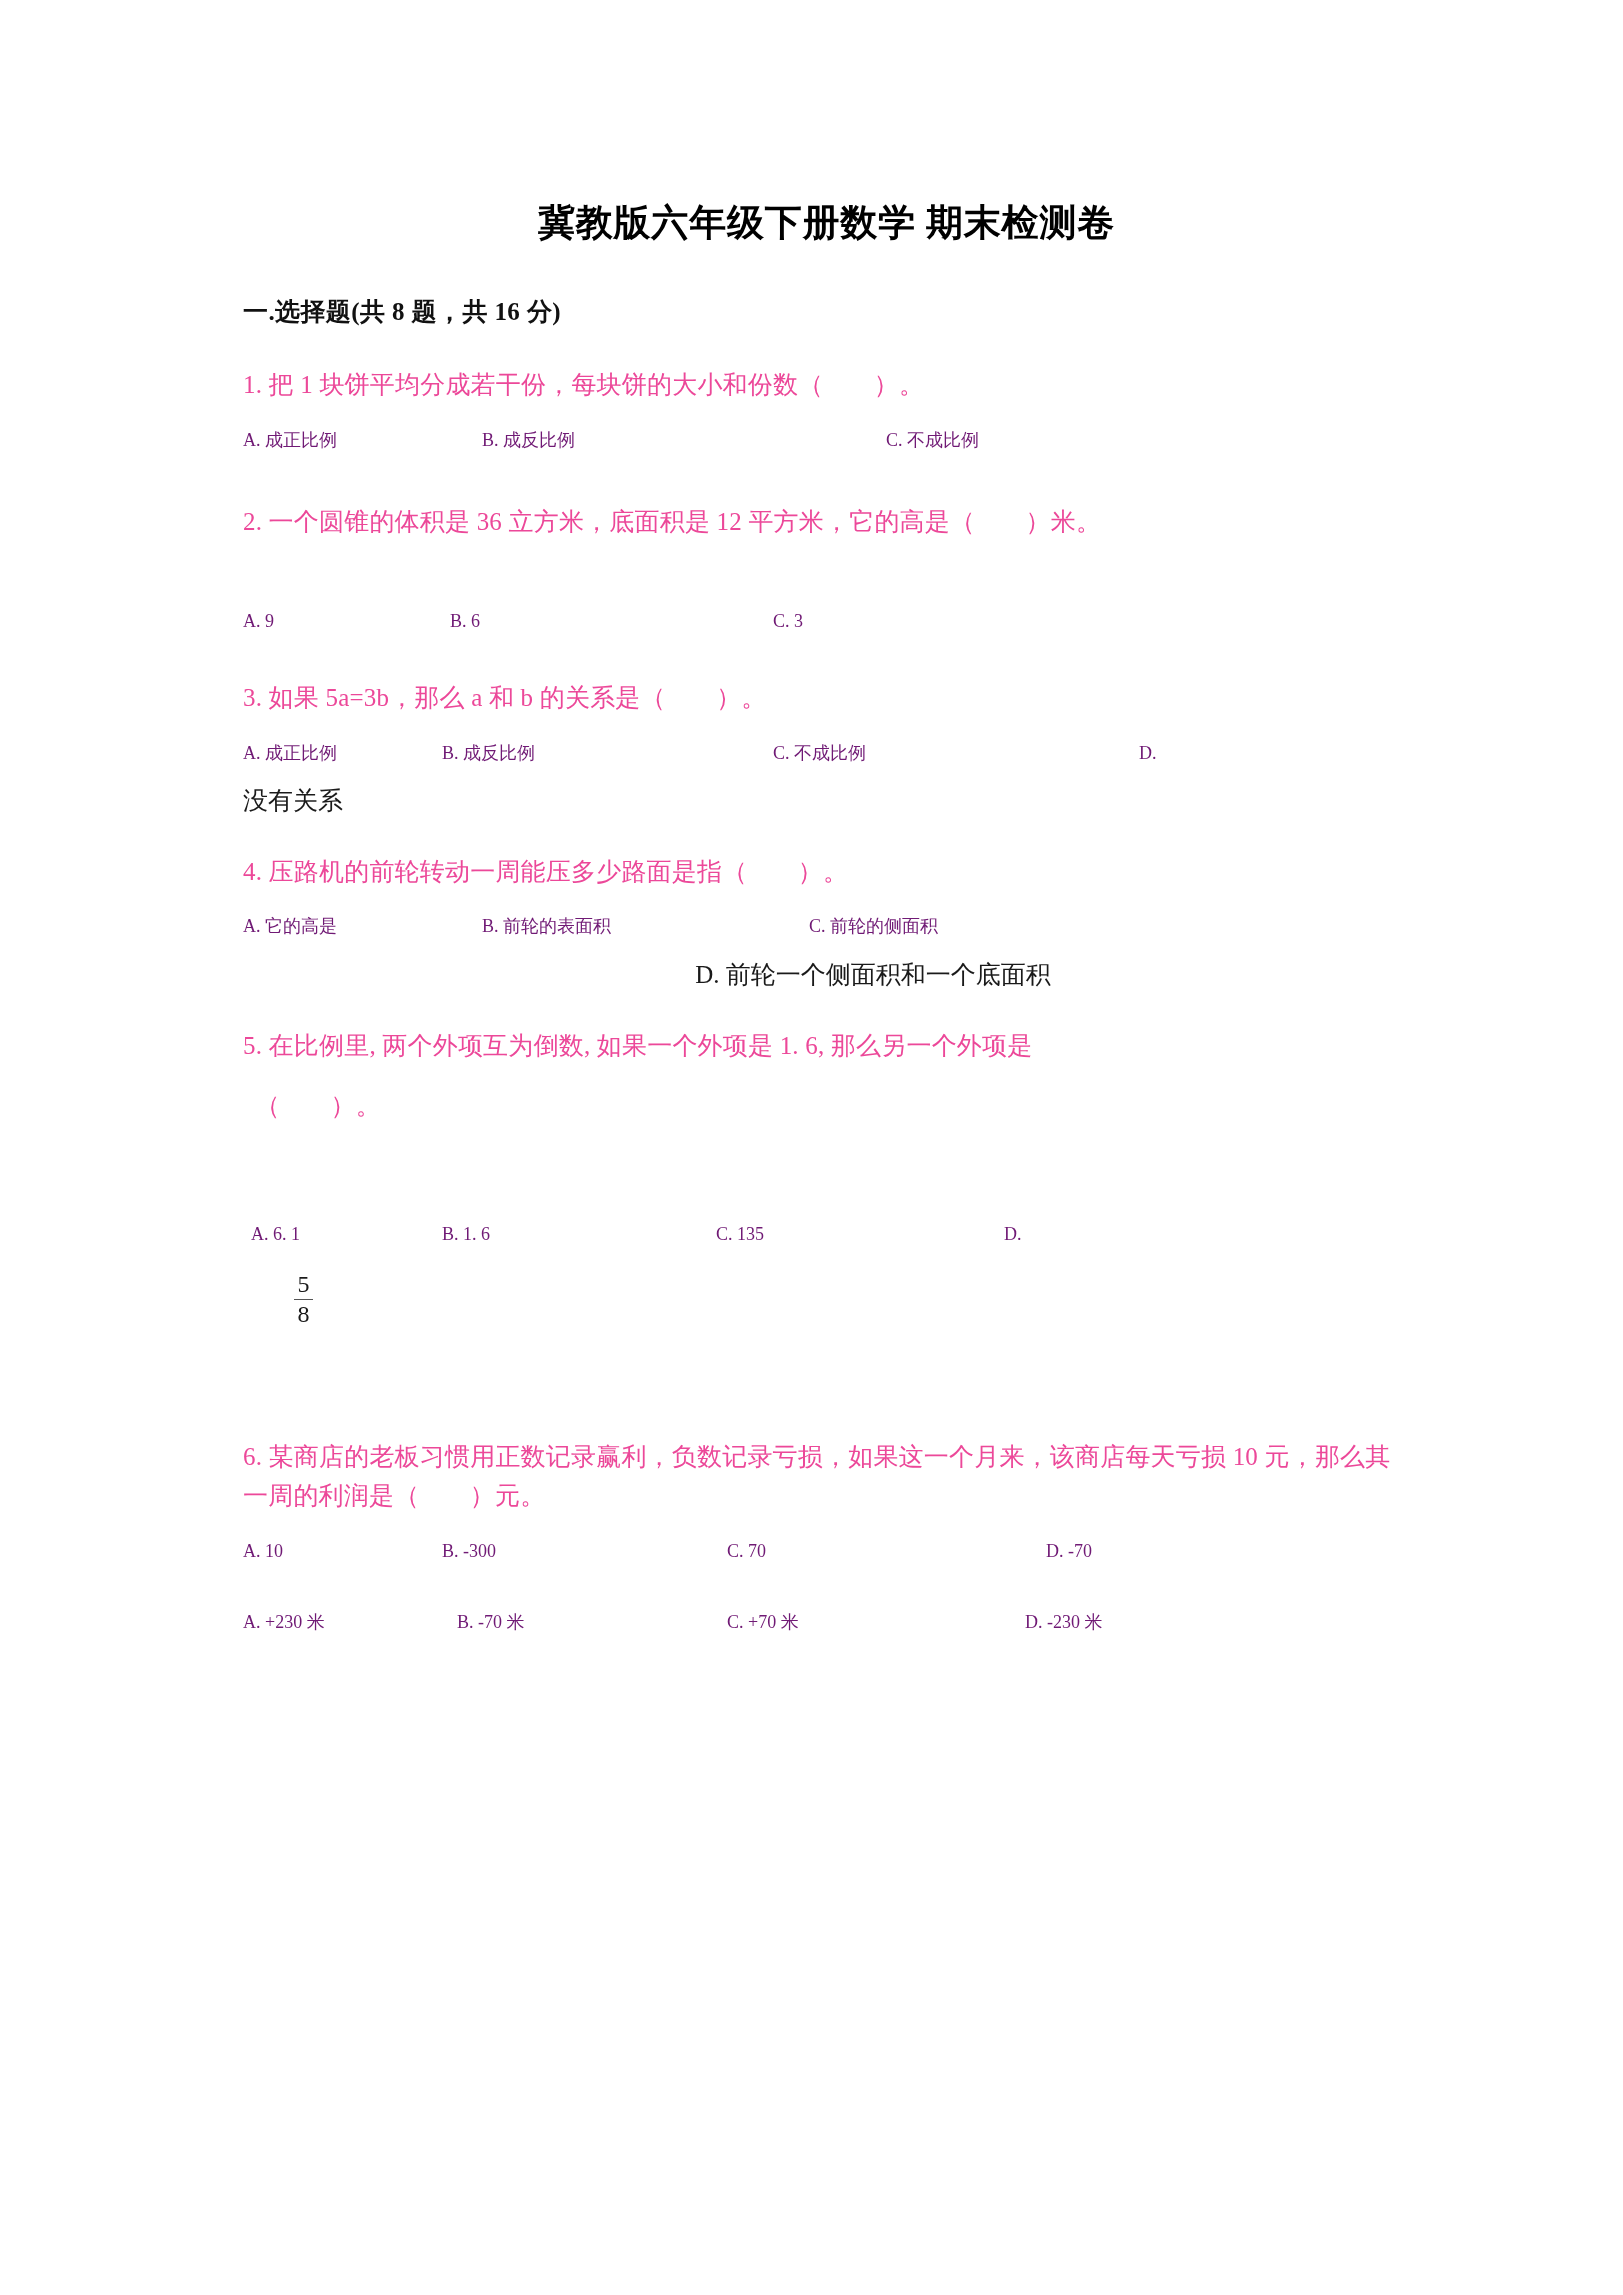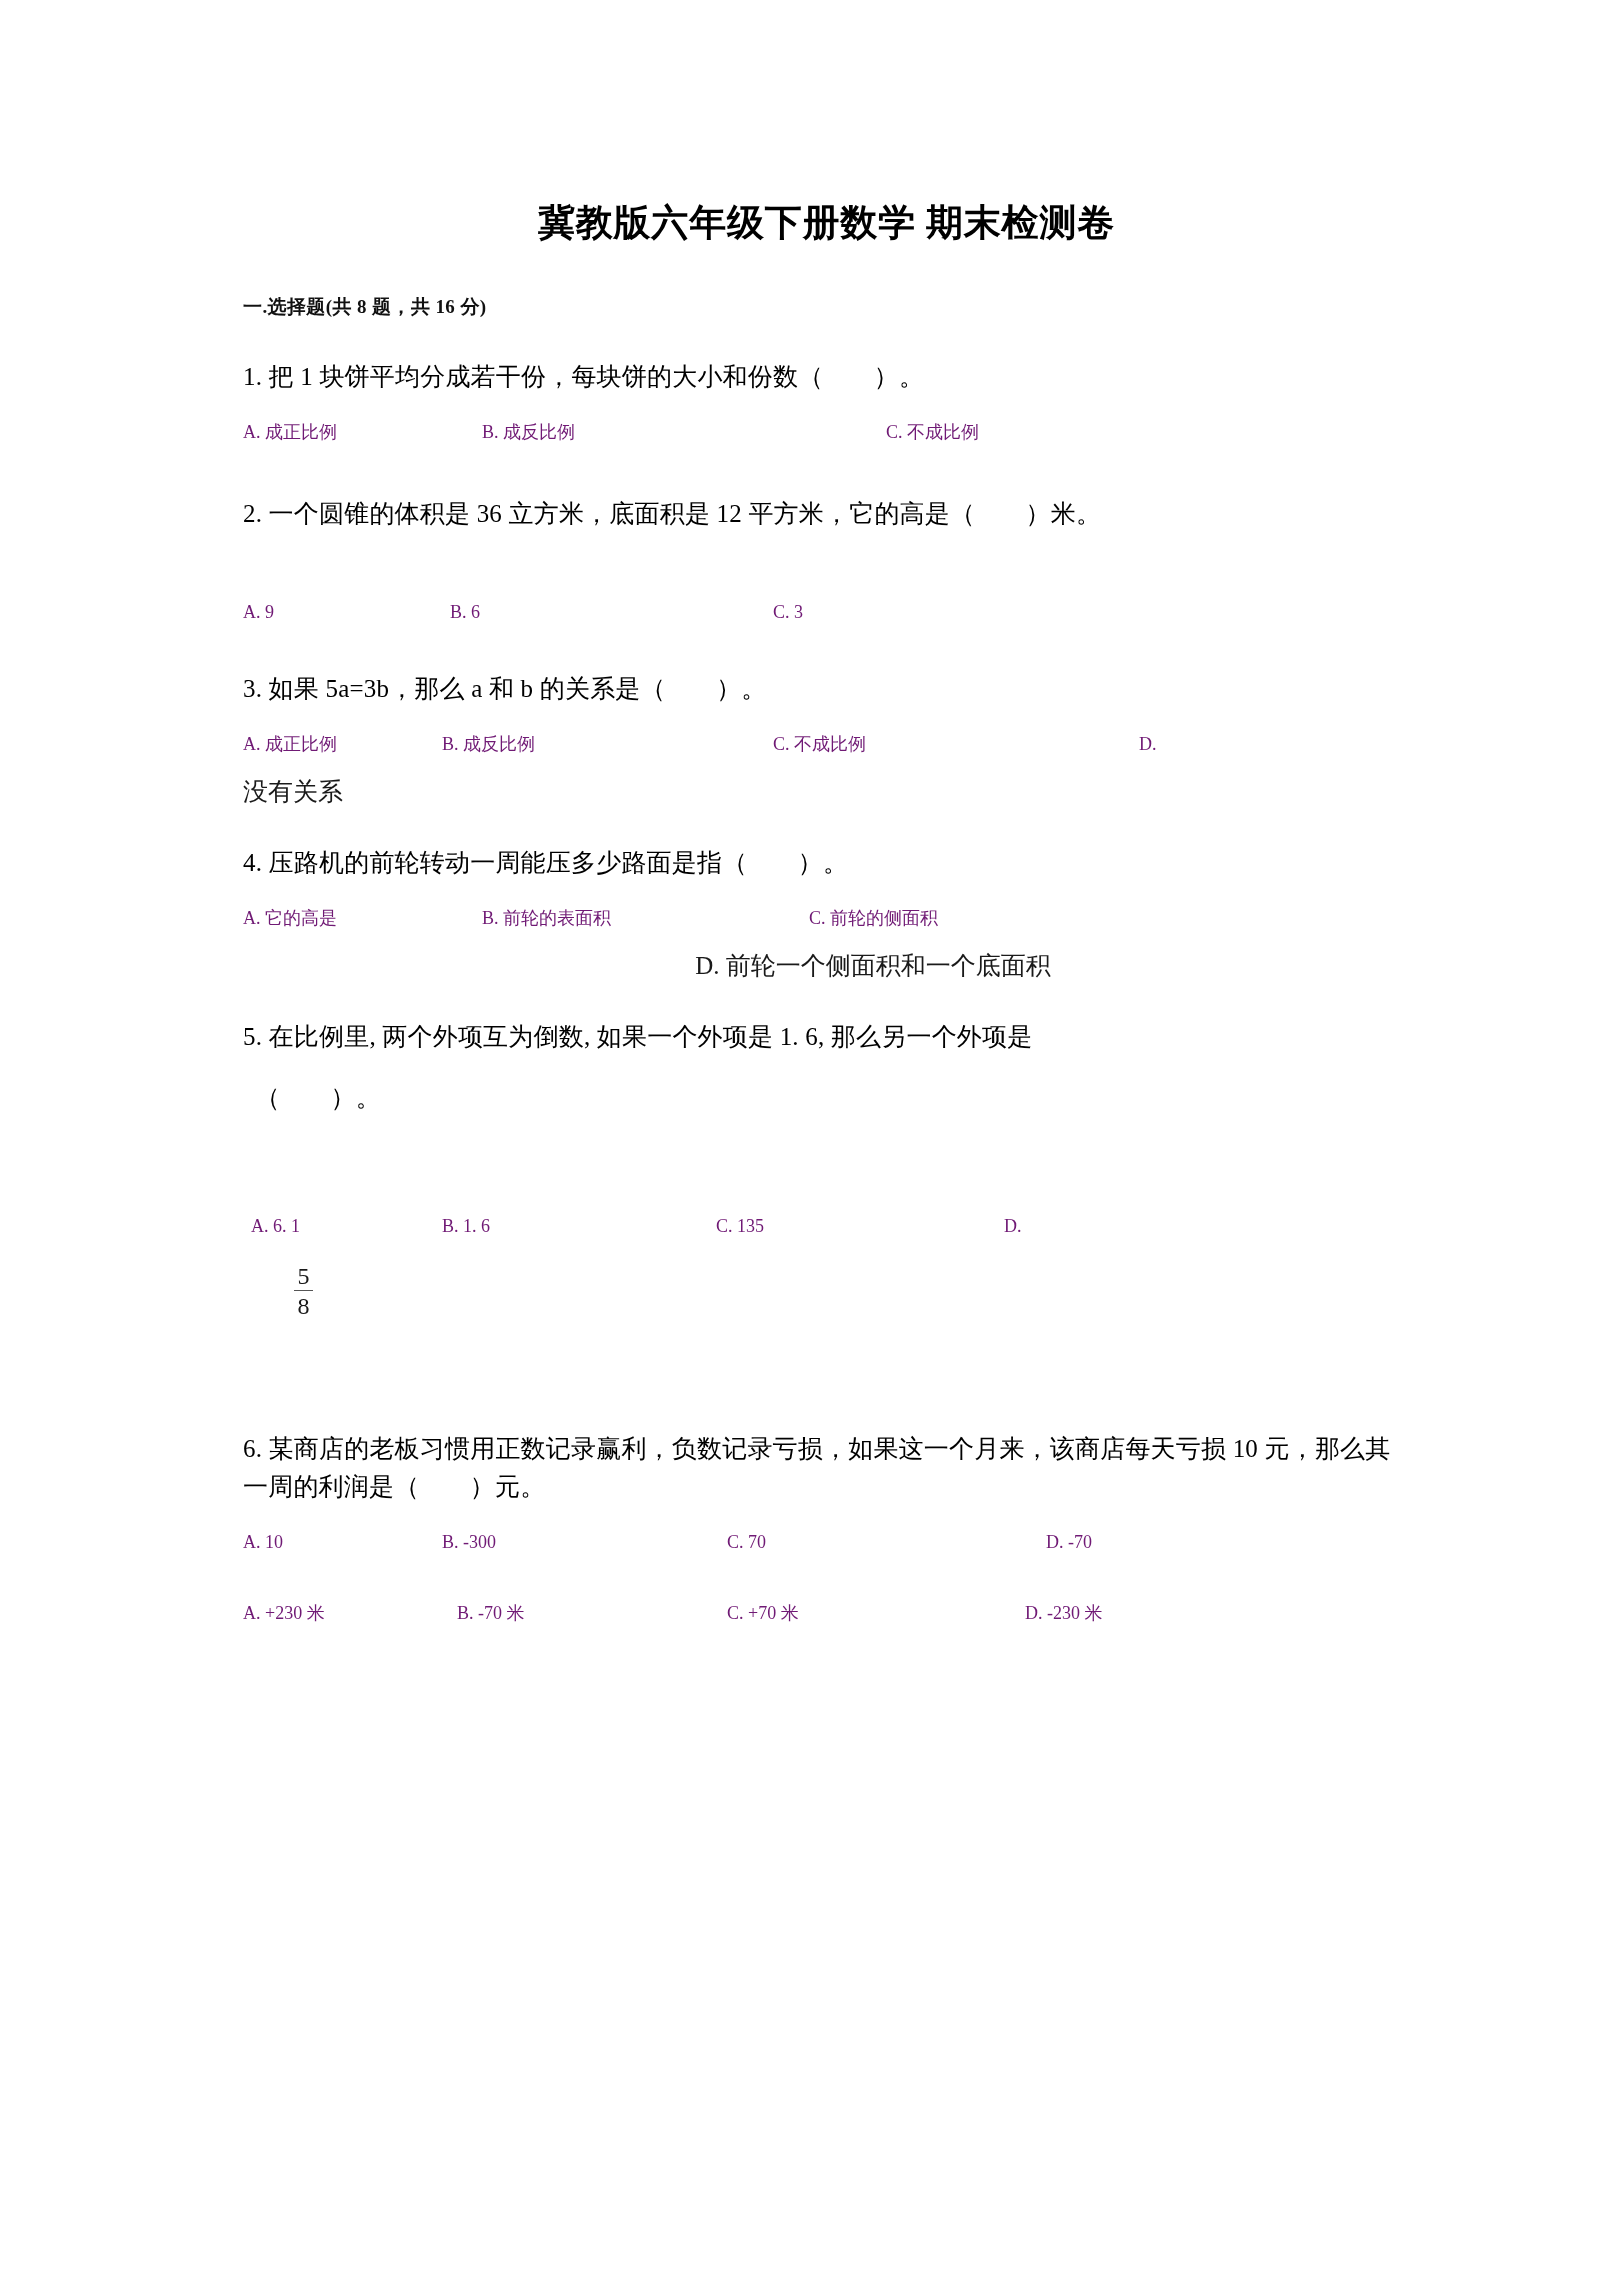--- a/index.html
+++ b/index.html
@@ -35,33 +35,33 @@
     line-height: 1.25;
     text-align: center;
     letter-spacing: 0.8px;
     margin: 0;
     padding-top: 200px;
     color: #000000;
   }
   .section-head {
     font-family: "Liberation Serif", "DejaVu Serif", serif;
     font-weight: bold;
-    font-size: 19px;
+    font-size: 25px;
     line-height: 1.4;
     margin: 0;
     padding-top: 48px;
     letter-spacing: 0.4px;
     color: #111111;
   }
   .question {
     font-size: 25px;
     line-height: 1.55;
     letter-spacing: 0.2px;
     margin: 0;
-    color: #000000;
+    color: #ec4899;
   }
   .q-block {
     margin-top: 37px;
   }
   .q-block.tight {
     margin-top: 32px;
   }
   .options {
     position: relative;
     font-size: 18px;

